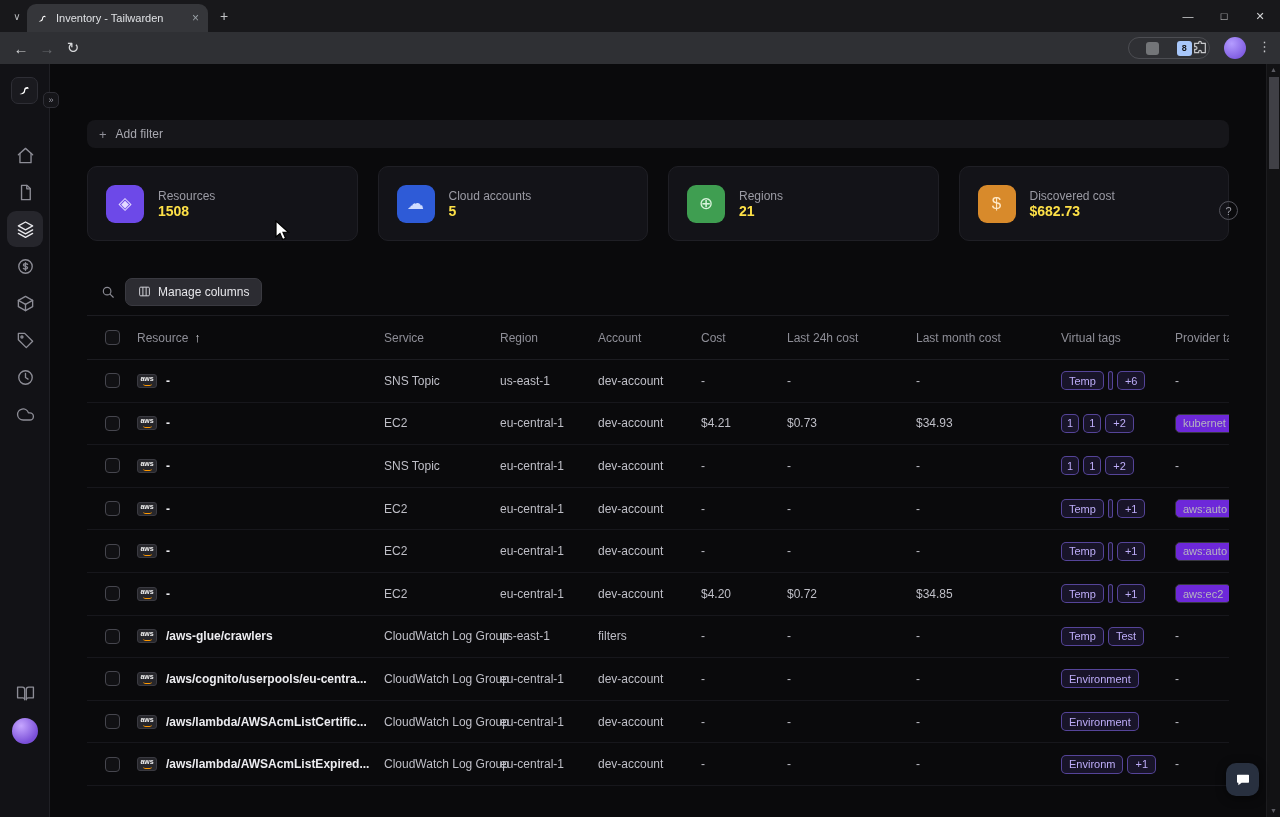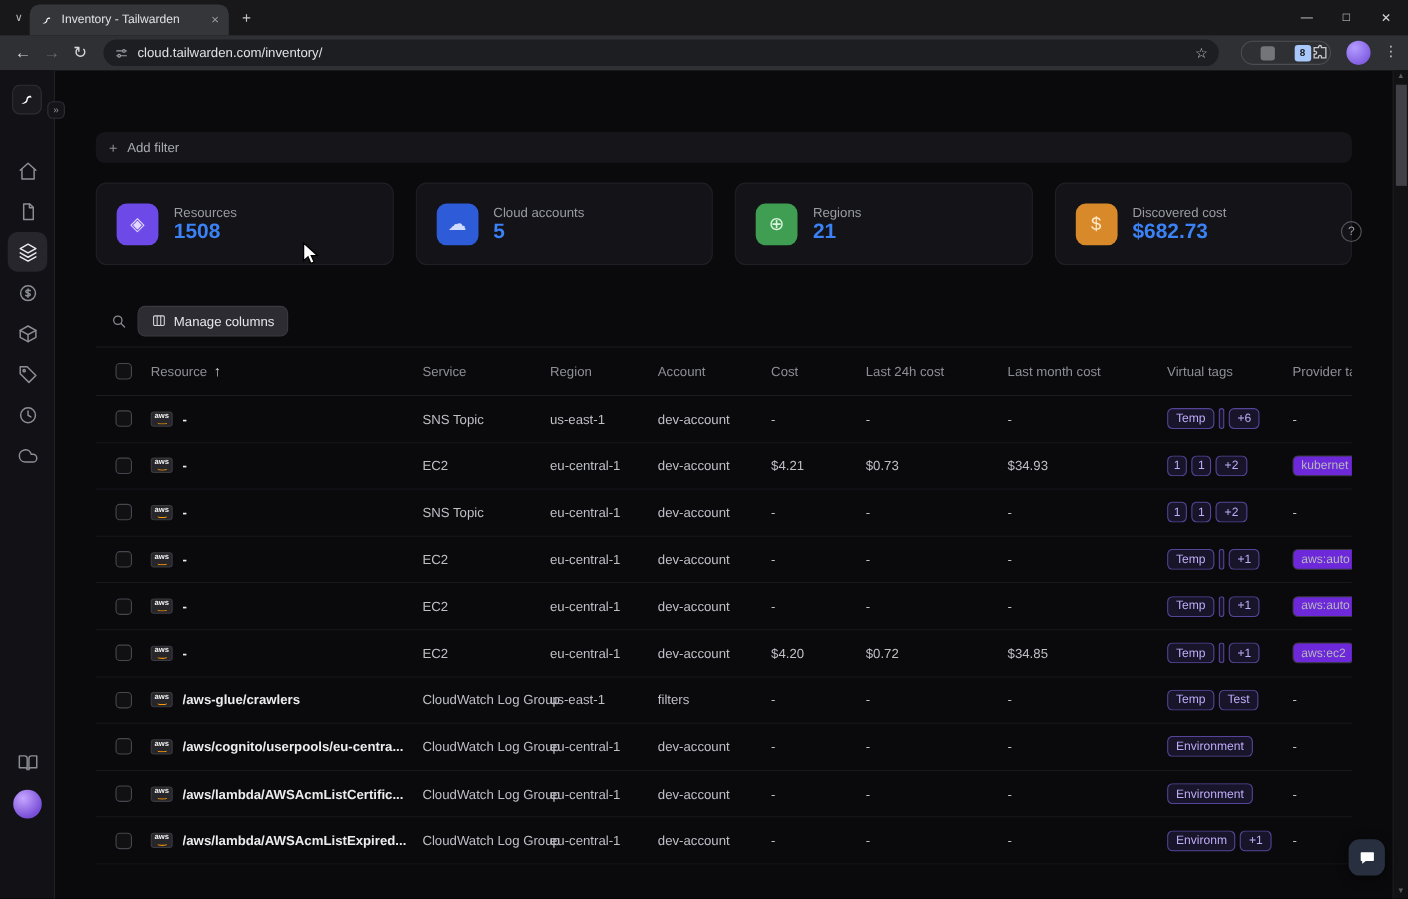--- a/index.html
+++ b/index.html
@@ -59,21 +59,21 @@
 .btn.sq{width:28px;padding:0;justify-content:center;color:#c7c7cd}
 .addfilter{margin-top:30px;height:28px;background:#16161a;border-radius:8px;display:flex;align-items:center;
   gap:9px;padding:0 12px;color:#a8a8b0}
 .plus{color:#8f8f98;font-size:13px}
 .stats{margin-top:18px;display:flex;gap:20px}
 .card{flex:1;height:75px;background:#131318;border:1px solid #1f1f25;border-radius:10px;display:flex;
   align-items:center;gap:14px;padding:0 18px}
 .sicon{width:38px;height:38px;border-radius:9px;display:flex;align-items:center;justify-content:center;
   font-size:17px;flex:0 0 38px}
 .slabel{color:#9b9ba4;font-size:12px}
-.sval{margin-top:0;color:#3b82f6;font-size:19px;font-weight:700}
+.sval{margin-top:0;color:#fde047;font-size:14px;font-weight:700}
 .help{position:absolute;right:28px;top:137px;width:19px;height:19px;border-radius:50%;border:1.5px solid #54545c;
   color:#9a9aa3;font-size:11px;display:flex;align-items:center;justify-content:center}
 
 
 .panel{margin-top:27px;overflow:hidden}
 .searchrow{height:48px;display:flex;align-items:center;gap:10px;padding-left:14px;border-bottom:1px solid #1c1c21}
 .searchrow input{flex:1;background:transparent;border:0;outline:0;color:#d4d4d8;font-size:12px;font-family:inherit}
 .searchrow input::placeholder{color:#8a8a93}
 .mcols{margin-right:14px;background:#2c2c32;border-color:#3a3a41}
 .thead,.trow{display:grid;grid-template-columns:32px 247px 116px 98px 103px 86px 129px 145px 114px 150px;
@@ -127,29 +127,20 @@
     <div class="wctl" style="right:72px">—</div>
     <div class="wctl" style="right:36px">□</div>
     <div class="wctl" style="right:0">✕</div>
   </div>
 
   <div class="toolbar">
     <div class="nav">←</div>
     <div class="nav dis">→</div>
     <div class="nav">↻</div>
   </div>
-  <div class="urlbar">
-    <svg width="13" height="13" viewBox="0 0 24 24" fill="none" stroke="#9aa0a6" stroke-width="2" stroke-linecap="round">
-        <path d="M4 8h9M19 8h1M4 16h1M11 16h9"></path>
-        <circle cx="16" cy="8" r="2.2"></circle>
-        <circle cx="8" cy="16" r="2.2"></circle>
-      </svg>
-    <span>cloud.tailwarden.com/inventory/</span>
-    <span class="star">☆</span>
-  </div>
   <div class="extbox">
     <span class="gext"></span>
     <span class="badge8">8</span>
   </div>
   <svg class="puz" style="position:absolute;left:1192px;top:40px" width="16" height="16" viewBox="0 0 24 24" fill="none" stroke="#c7c8cb" stroke-width="1.8">
       <path d="M20 12v7h-6v-1.5a2 2 0 10-4 0V19H4v-5h1.5a2 2 0 100-4H4V5h6V4a2 2 0 114 0v1h6v7z"></path>
     </svg>
   <div class="bavatar"></div>
   <div class="kebab">⋮</div>
 

